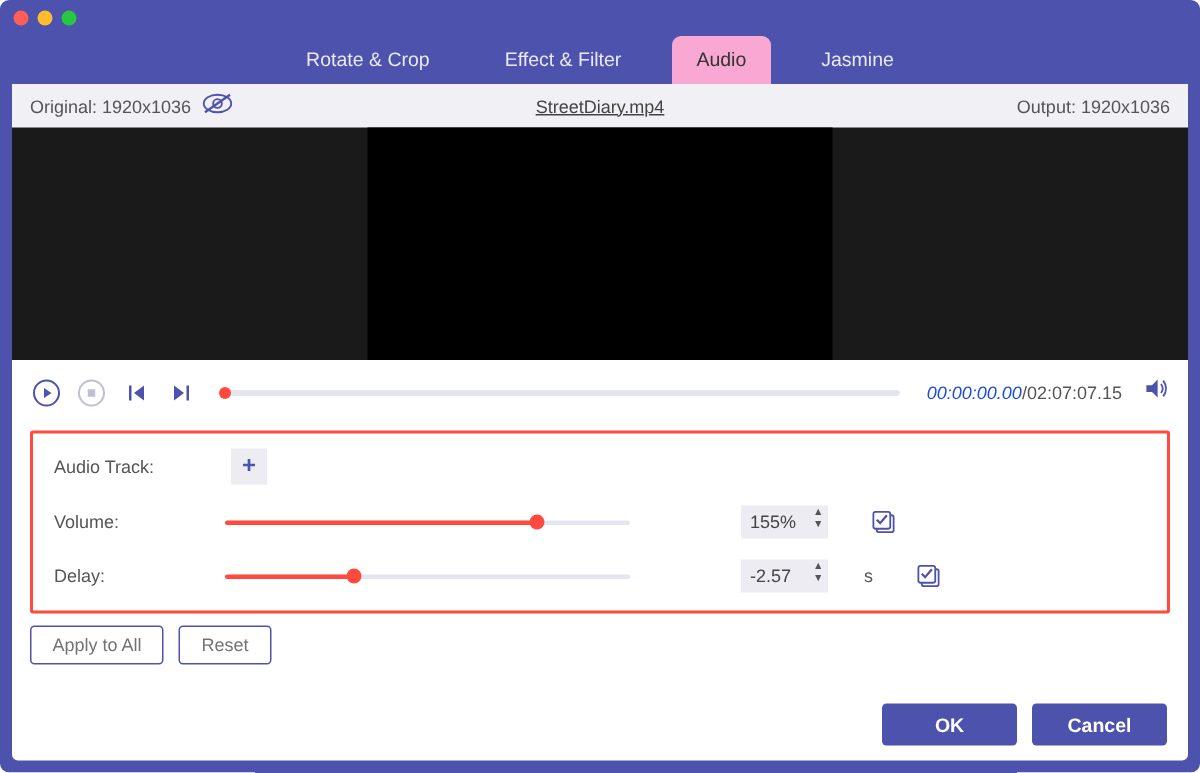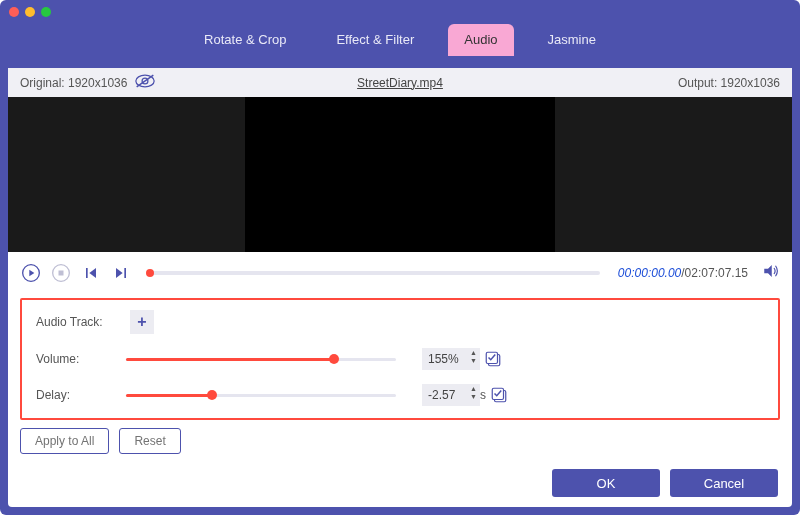--- a/index.html
+++ b/index.html
@@ -16,21 +16,21 @@
   .dot.green { background: #27c840; }
 
   .tabs-row { display: flex; justify-content: center; gap: 18px; padding: 8px 0 0 0; height: 40px; align-items: center;}
   .tab {
     color: #e9e9f7; font-size: 13px; padding: 8px 16px 9px; cursor: pointer;
     border-radius: 6px 6px 0 0;
   }
   .tab.active { background: #f9a8d4; color: #333; }
 
   .content {
-    flex: 1; background: #fff; margin: 12px 8px 8px 8px; border-radius: 4px;
+    flex: 1; background: #fff; margin: 0 8px 8px 8px; border-radius: 4px;
     display: flex; flex-direction: column; position: relative;
   }
 
   .video-header {
     display: flex; align-items: center; justify-content: space-between;
     padding: 6px 12px; background: #f0f0f5; font-size: 12px; color: #555;
   }
   .vh-left, .vh-right { display: flex; align-items: center; gap: 8px; }
   .eye-icon svg { width: 20px; height: 14px; }
   .vh-center { position: absolute; left: 50%; transform: translateX(-50%); color:#444;text-decoration:underline; }
@@ -48,21 +48,21 @@
   .timeline { flex: 1; height: 4px; background: #e5e5ef; position: relative; margin: 0 10px; border-radius:2px;}
   .timeline .dot-handle { position:absolute; left: 0%; top: 50%; width:8px; height:8px; background:#ff4a3d; border-radius:50%; transform:translate(-50%,-50%);}
   .timecode { font-size: 12px; color:#555; white-space: nowrap; }
   .timecode .elapsed { color:#1d4ed8;font-style:italic; }
   .vol-icon svg { width:18px; height:18px; }
 
   .settings {
     border: 2px solid #ff4a3d; margin: 4px 12px 8px 12px; padding: 10px 14px 8px 14px;
     border-radius: 2px;
   }
-  .row { display:flex; align-items:center; gap: 0; margin-bottom: 14px; font-size: 12px; color:#555;}
+  .row { display:flex; align-items:center; gap: 24px; margin-bottom: 14px; font-size: 12px; color:#555;}
   .row .label { width: 90px; }
   .select {
     flex: 0 0 400px; height: 24px; background: #ececf2; border: none;
     display:flex; align-items:center; justify-content:space-between; padding: 0 8px;
     font-size: 12px; color:#888; cursor:pointer;
   }
   .select .caret { border-left:5px solid transparent; border-right:5px solid transparent; border-top:6px solid #444; }
   .plus-btn {
     width: 24px; height:24px; background:#ececf2; color:#4d52ad; font-size:16px; font-weight:bold;
     display:flex; align-items:center; justify-content:center; cursor:pointer; margin-left:4px;
@@ -90,21 +90,21 @@
   .small-btn {
     border:1px solid #4d52ad; color:#737373; background:#fff; font-size:12px;
     padding: 5px 14px; border-radius:3px; cursor:pointer;
   }
 
   .footer {
     position:absolute; right:14px; bottom:10px; display:flex; gap:10px;
   }
   .big-btn {
     background:#4d52ad; color:#fff; border:none; font-size:13px;
-    width:108px; height:28px; border-radius:3px; cursor:pointer;
+    width:90px; height:28px; border-radius:3px; cursor:pointer;font-weight:bold;
   }
 </style>
 </head>
 <body>
 
 <div class="window">
   <div class="titlebar">
     <div class="dot red"></div>
     <div class="dot yellow"></div>
     <div class="dot green"></div>

